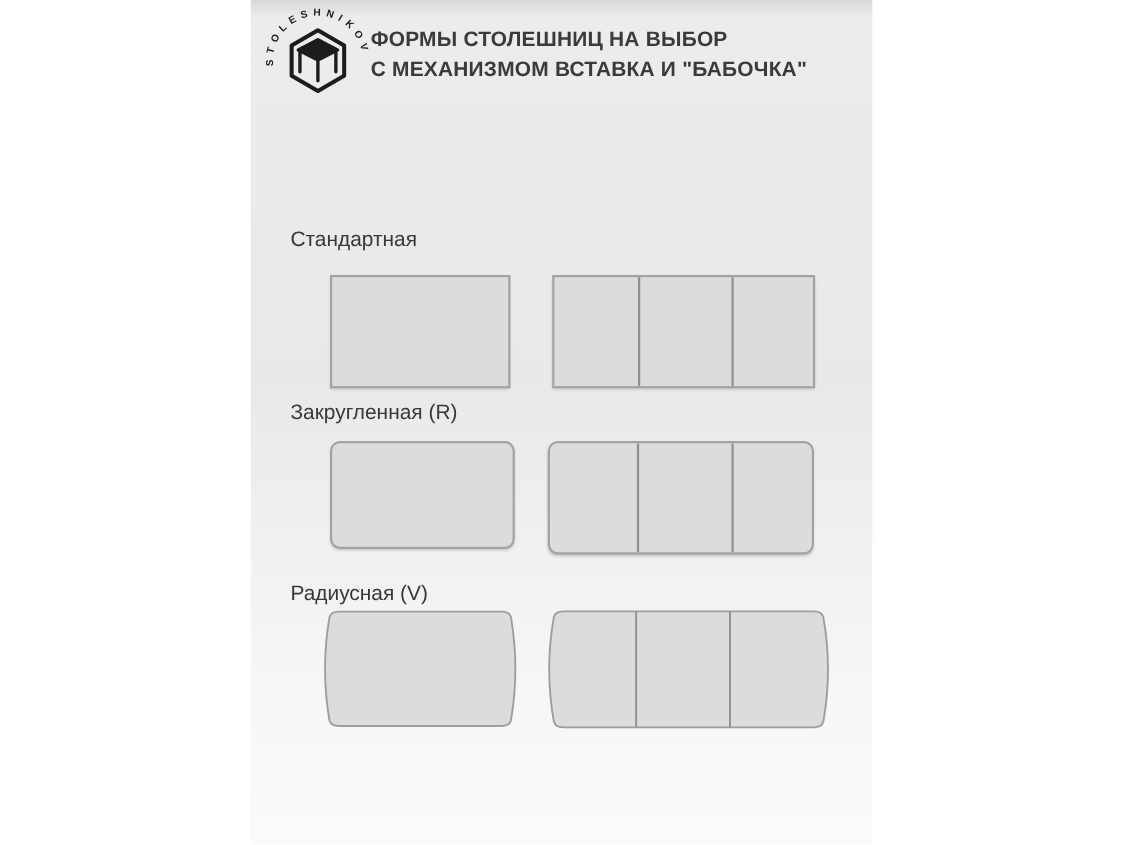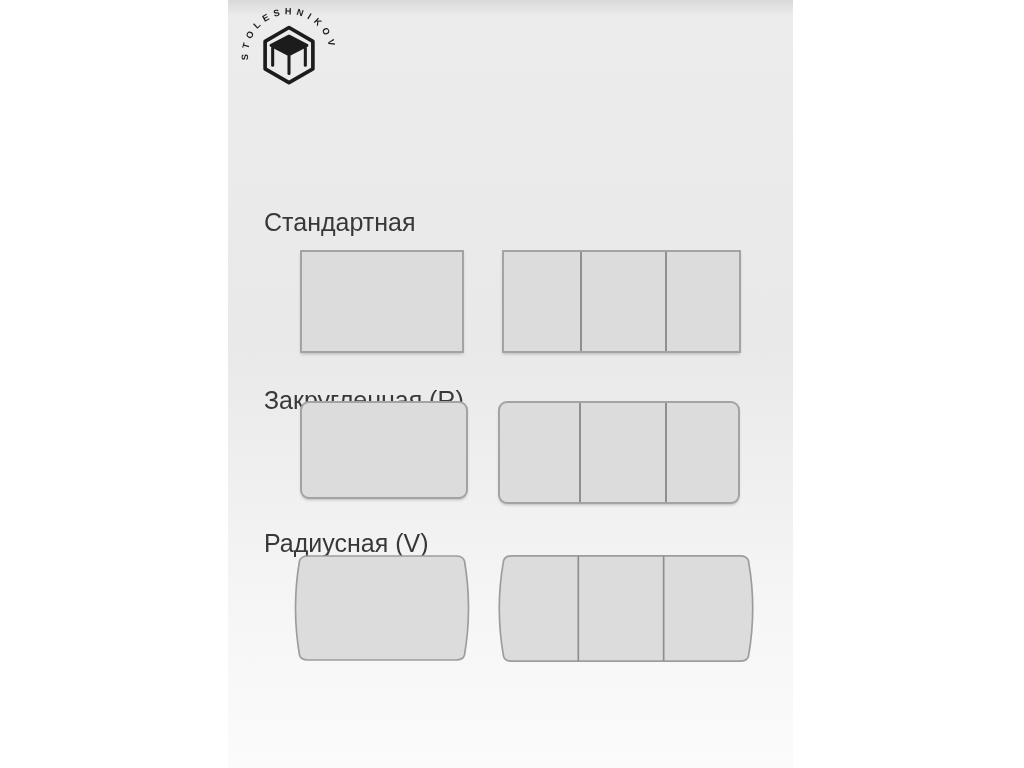--- a/index.html
+++ b/index.html
@@ -21,26 +21,26 @@
     font-size: 9px; font-weight: 700; letter-spacing: 4.6px; fill: #1c1c1c;
   }
   .title {
     position: absolute; left: 109px; top: 23px;
     font-size: 19px; font-weight: 700; line-height: 27px;
     color: #3a3a3a; letter-spacing: 0.2px;
     white-space: nowrap;
   }
   .section-label {
     position: absolute; left: 36px;
-    font-size: 25px; font-weight: 400; color: #383838;
+    font-size: 19px; font-weight: 400; color: #383838;
     white-space: nowrap;
     text-align: right;
   }
   .label-1 { top: 208px; }
-  .label-2 { top: 365px; margin-top: 21px; }
+  .label-2 { top: 365px; }
   .label-3 { top: 519px; margin-top: 10px; }
 
   .shape {
     position: absolute;
     background: #dcdcdd;
     border: 2px solid #a3a3a3;
     box-sizing: border-box;
     box-shadow: 0 2px 3px -1px rgba(0,0,0,0.22);
   }
   .row1-single { left: 72px;  top: 250px; width: 164px; height: 103px; }
@@ -80,20 +80,24 @@
       <path d="M 48 25 L 71.4 38.5 L 71.4 65.5 L 48 79 L 24.6 65.5 L 24.6 38.5 Z" fill="none" stroke="#1c1c1c" stroke-width="3.6" stroke-linejoin="round"></path>
 
       <g stroke="#1c1c1c" stroke-width="3" stroke-linecap="round">
         <path d="M 48 33.5 L 65.5 42.5 L 48 51.5 L 30.5 42.5 Z" fill="#1c1c1c" stroke-linejoin="round"></path>
         <line x1="32" y1="45" x2="32" y2="62"></line>
         <line x1="48" y1="53" x2="48" y2="70"></line>
         <line x1="64" y1="45" x2="64" y2="62"></line>
       </g>
     </svg>
 
+    <div class="title">
+      <div>ФОРМЫ СТОЛЕШНИЦ НА ВЫБОР</div>
+      <div>С МЕХАНИЗМОМ ВСТАВКА И "БАБОЧКА"</div>
+    </div>
 
     <div class="section-label label-1">Стандартная</div>
     <div class="shape row1-single"></div>
     <div class="shape row1-ext">
       <div class="panel panel-a"></div>
       <div class="panel panel-b"></div>
       <div class="panel panel-c"></div>
     </div>
 
     <div class="section-label label-2">Закругленная (R)</div>

